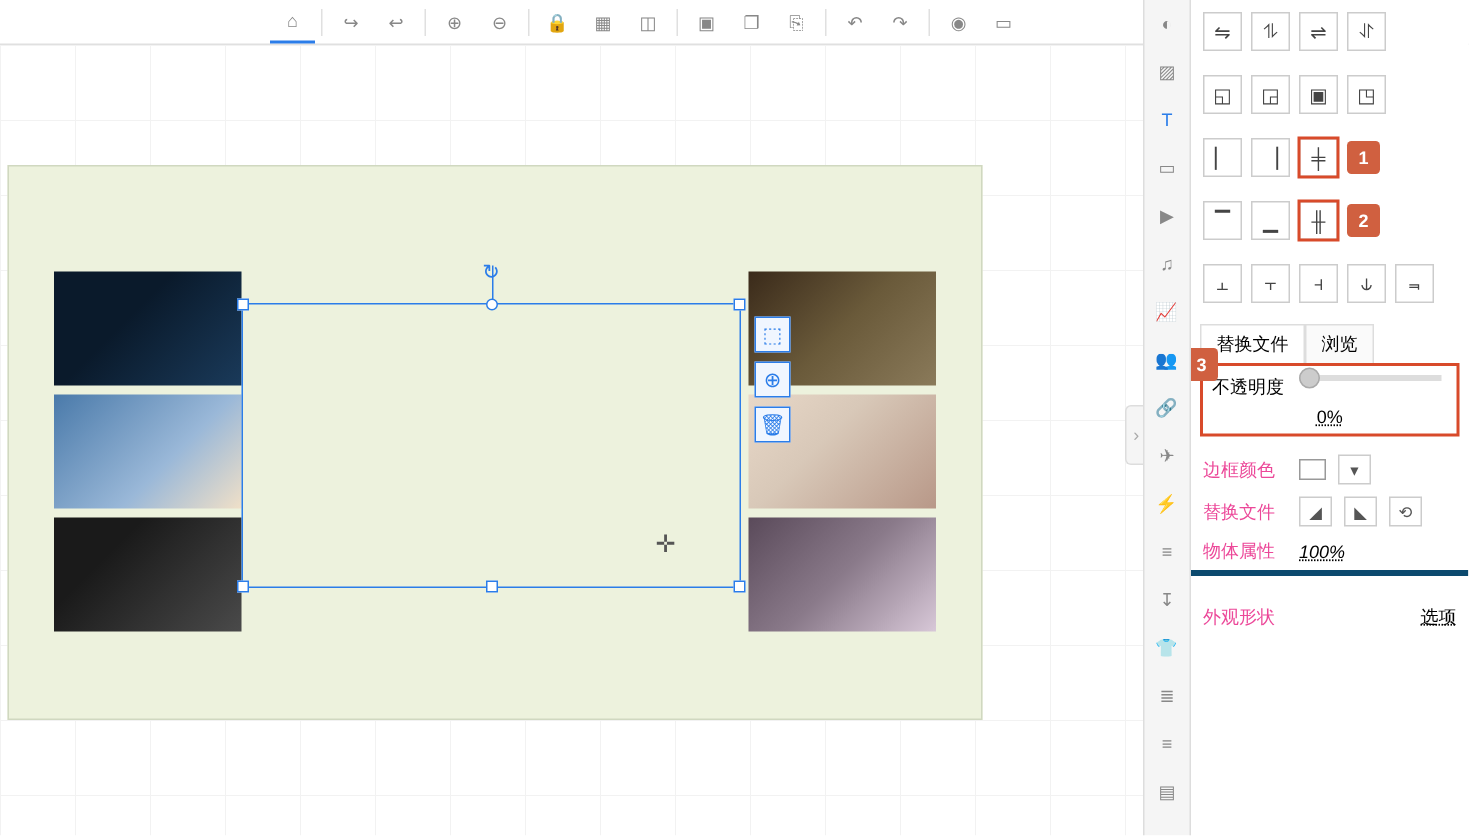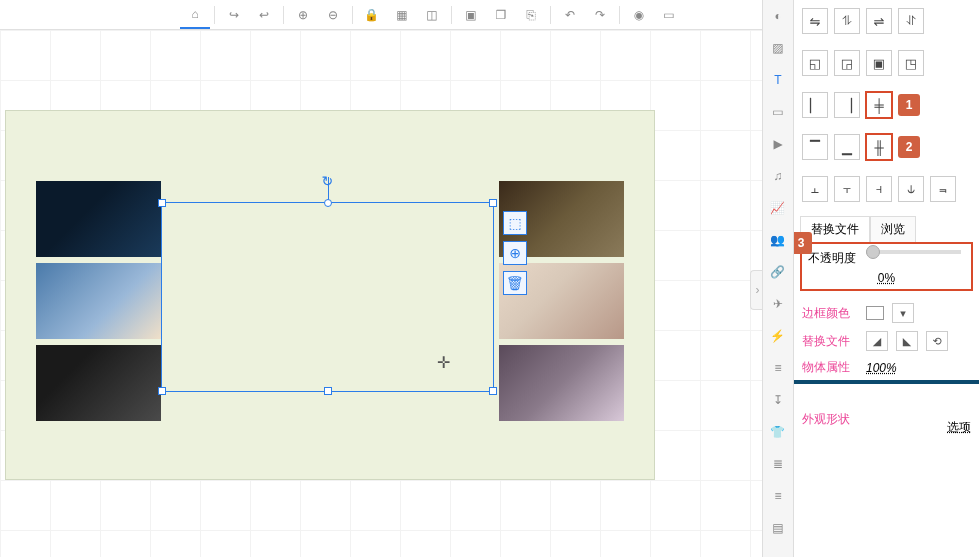--- a/index.html
+++ b/index.html
@@ -206,15 +206,15 @@
     <span class="mini-btn">⟲</span>
   </div>
 
   <div class="row-field">
     <label>物体属性</label>
     <span style="text-decoration: underline dotted; font-style: italic;">100%</span>
   </div>
 
   <div class="row-field" style="border-top:4px solid #0c4a6e;padding-top:19px;">
     <label>外观形状</label>
-    <span class="ml-auto" style="text-decoration: underline dotted; margin-top: 16px;">选项</span>
+    <span class="ml-auto" style="text-decoration: underline dotted;">选项</span>
   </div>
 </div>
 
 </body></html>

